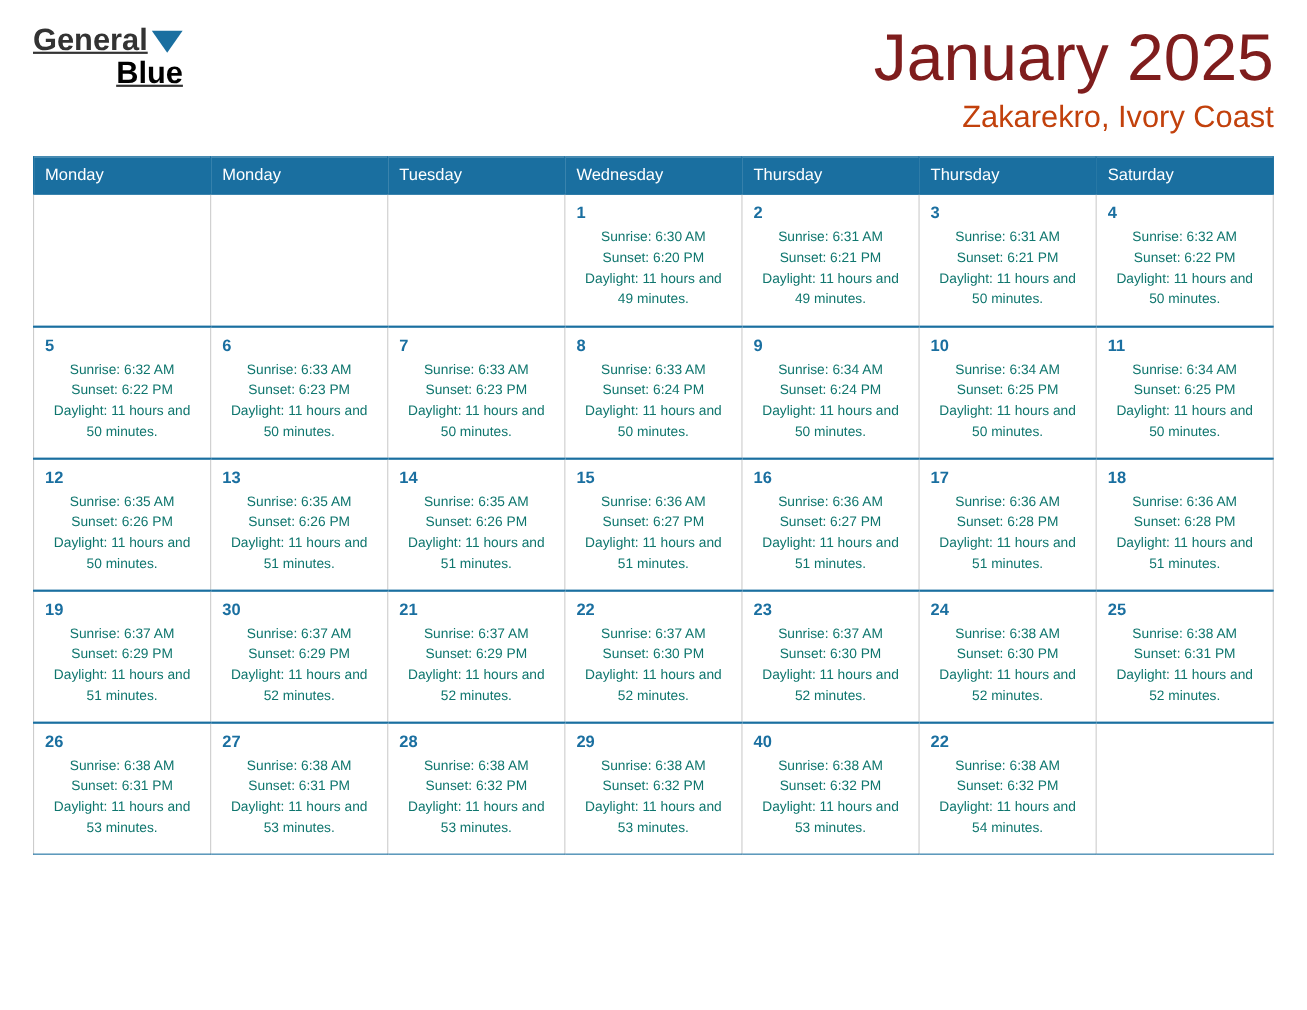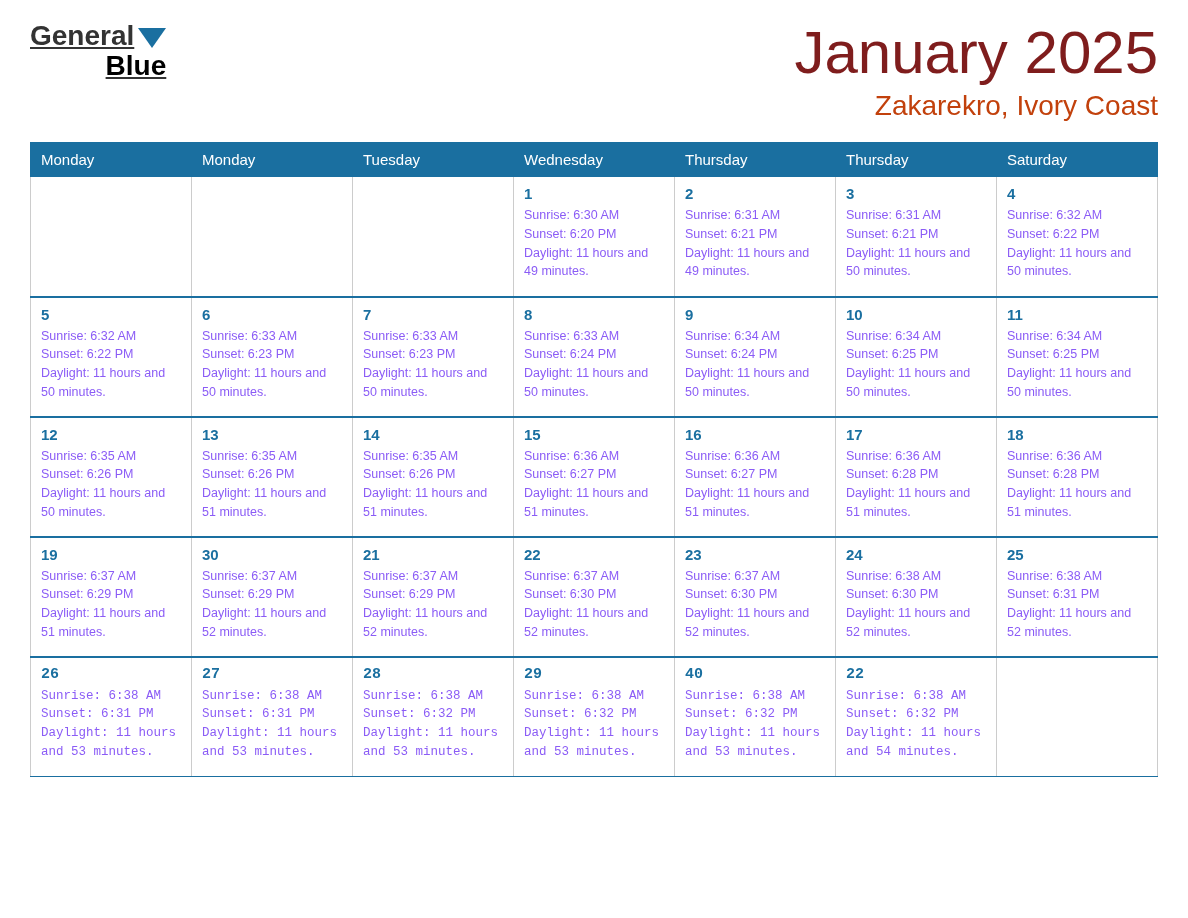--- a/index.html
+++ b/index.html
@@ -80,33 +80,33 @@
       padding: 8px 10px;
       border: 1px solid #ccc;
       font-size: 13px;
       color: #333;
       width: 14.28%;
       min-height: 100px;
       height: 120px;
     }
     .calendar tr:last-child td {
       border-bottom: 1px solid #1a6fa0;
-      font-family: Liberation Mono, monospace;
     }
     .day-number {
       font-size: 15px;
       font-weight: bold;
       color: #1a6fa0;
       display: block;
       margin-bottom: 4px;
     }
     .day-info {
       font-size: 12.5px;
-      color: #8b5cf6;
+      color: #0f766e;
       line-height: 1.5;
+      text-align: center;
     }
     .empty-cell {
       background: #fff;
     }
     .row-divider {
       border-top: 2px solid #1a6fa0 !important;
     }
   </style>
 </head>
 <body>

